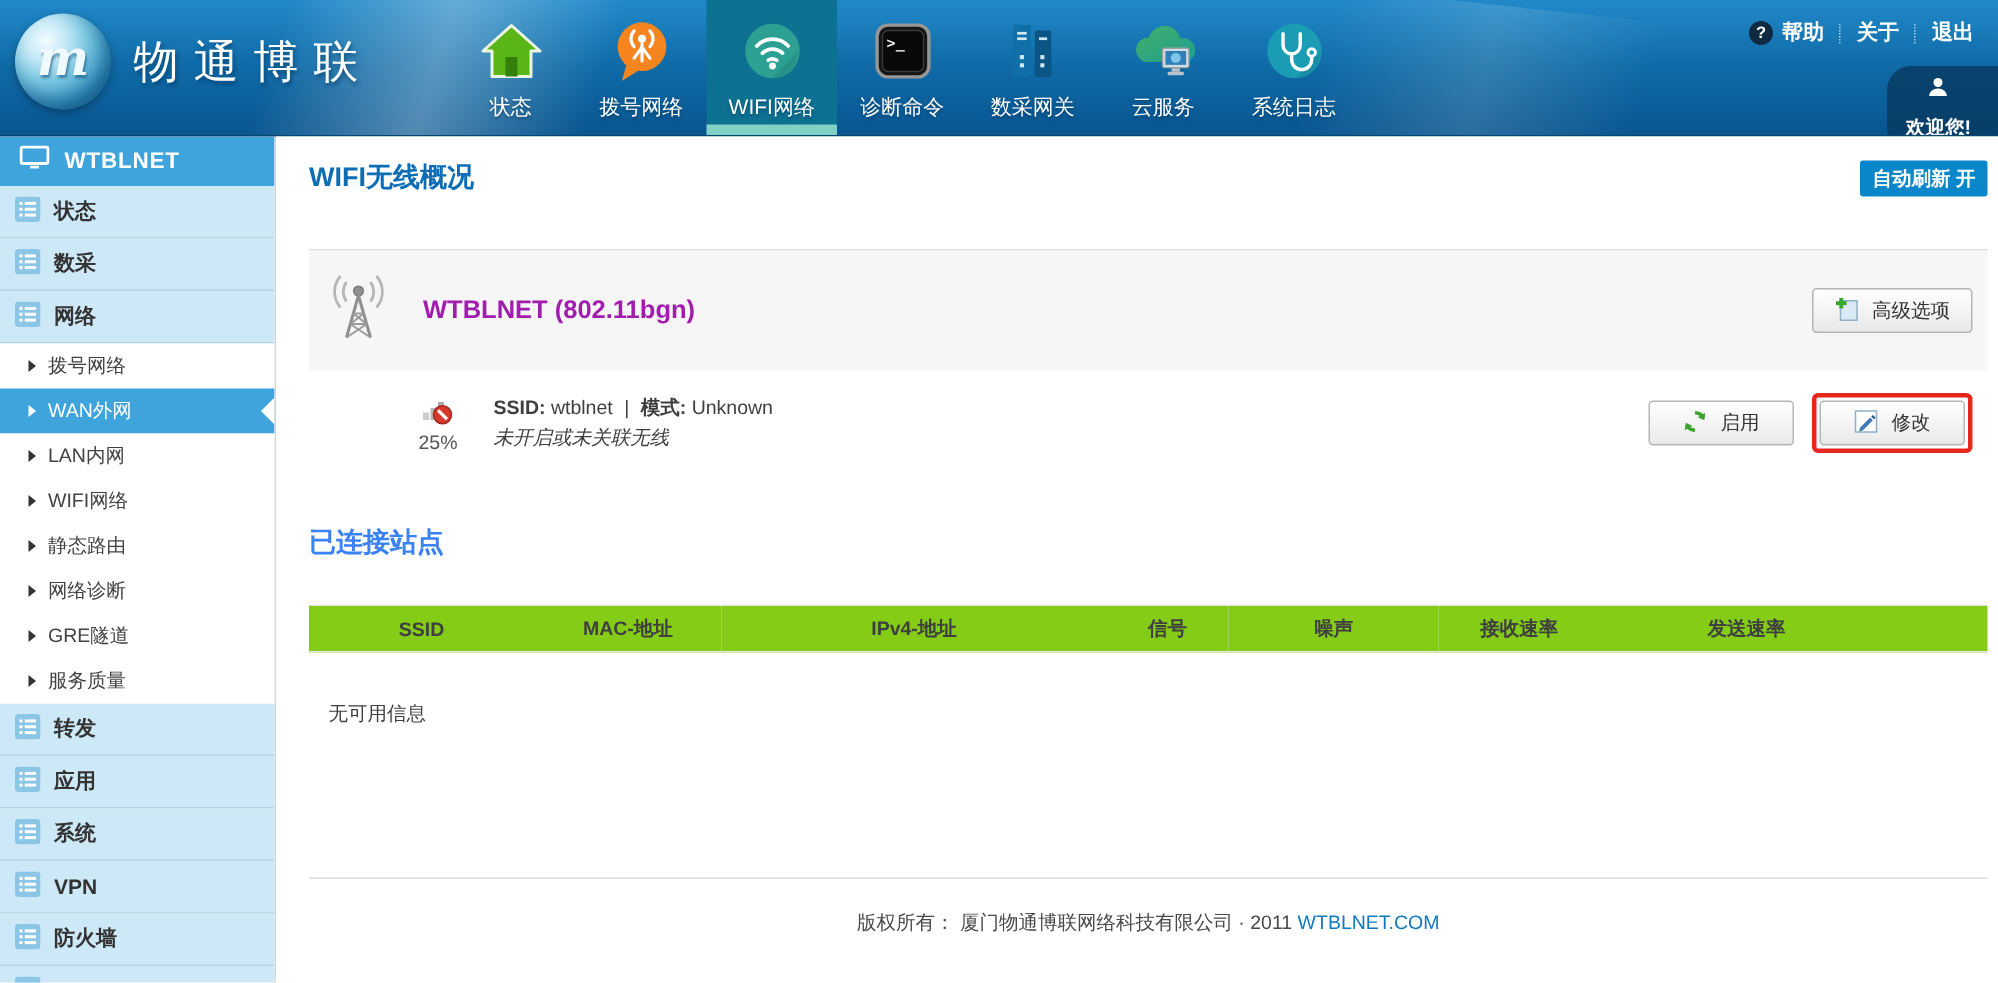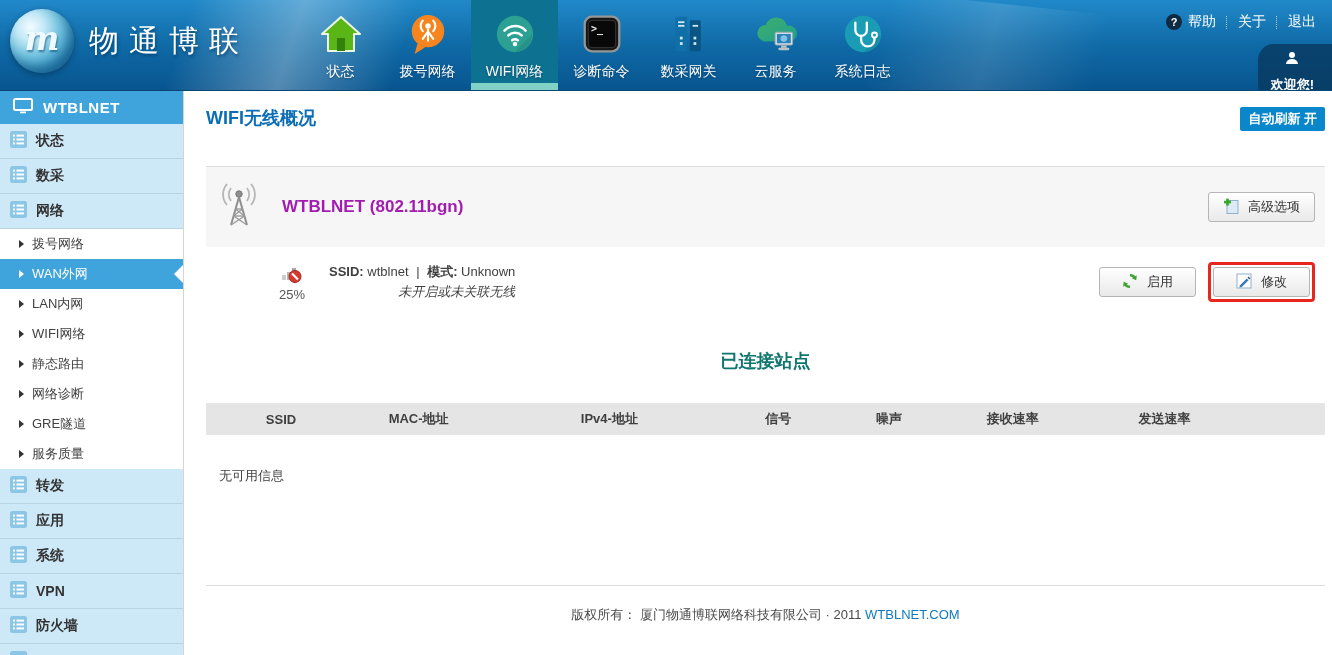--- a/index.html
+++ b/index.html
@@ -43,21 +43,21 @@
   .nav-item{
     width:87px;height:90px;box-sizing:border-box;position:relative;cursor:pointer;
     display:flex;flex-direction:column;align-items:center;justify-content:flex-end;padding-bottom:9px;
   }
   .nav-item.active{background:#0d7191;}
   .nav-item.active::after{content:"";position:absolute;left:0;right:0;bottom:0;height:7px;background:#7fd2c5;}
   .nav-icon{height:52px;display:flex;align-items:center;justify-content:center;margin-bottom:3px;}
   .nav-label{color:#fff;font-size:14px;text-shadow:0 1px 2px rgba(0,40,70,.5);white-space:nowrap;}
   
   .top-links{position:absolute;top:13px;right:16px;display:flex;align-items:center;gap:10px;z-index:4;font-size:14px;}
-  .top-links a{color:#fff;text-decoration:none;font-weight:normal;cursor:pointer;}
+  .top-links a{color:#fff;text-decoration:none;font-weight:bold;cursor:pointer;}
   .help-badge{
     width:16px;height:16px;border-radius:50%;background:#0f2b44;color:#fff;font-size:11px;font-weight:bold;
     display:inline-flex;align-items:center;justify-content:center;margin-right:-4px;
   }
   .tl-sep{width:1px;height:13px;border-left:1px dotted rgba(255,255,255,.65);}
   .welcome{
     position:absolute;top:44px;right:0;z-index:4;background:rgba(8,56,94,.78);
     border-radius:16px 0 0 16px;padding:7px 18px 7px 13px;display:flex;align-items:center;gap:8px;
     color:#fff;font-size:13px;font-weight:bold;cursor:pointer;flex-direction:column;
   }
@@ -96,27 +96,27 @@
     display:inline-flex;align-items:center;justify-content:center;gap:9px;height:30px;min-width:97px;
     box-sizing:border-box;padding:12px 14px;background:linear-gradient(#ffffff,#e9e9e9);
     border:1px solid #b5b5b5;border-radius:3px;font-size:13px;color:#333;cursor:pointer;white-space:nowrap;
   }
   .advanced-wrap{margin-left:auto;}
   .ssid-row{display:flex;align-items:center;padding:8px 10px 8px 0;min-height:54px;}
   .sig-col{margin-left:62px;width:48px;text-align:center;font-size:13px;color:#555;line-height:15px;}
   .ssid-info{margin-left:13px;font-size:13px;color:#3f3f3f;line-height:20px;}
   .ssid-info b{font-weight:bold;}
   .ssid-info .sp{margin:0 4px;}
-  .status-line{font-style:italic;text-align:right;}
+  .status-line{font-style:italic;}
   .btn-group{margin-left:auto;display:flex;align-items:center;}
   .red-box{border:3px solid #e7261e;border-radius:4px;padding:2px;margin-left:12px;display:inline-flex;}
-  .section-title{font-size:18px;font-weight:bold;color:#0f766e;margin:32px 0 0 0;text-align:center;}
+  .section-title{font-size:18px;font-weight:bold;color:#3b82f6;margin:32px 0 0 0;}
   table.stations{width:100%;border-collapse:collapse;margin-top:30px;}
   table.stations th{
-    background:#e5e5e5;border-top:1px solid #e6e6e6;border-bottom:1px solid #e6e6e6;
+    background:#84cc16;border-top:1px solid #e6e6e6;border-bottom:1px solid #e6e6e6;
     height:30px;font-size:13px;color:#3f3f3f;text-align:center;font-weight:bold;padding:0;
   }
   .empty-text{font-size:13px;color:#3f3f3f;margin:32px 0 0 13px;}
   .bottom-rule{border-top:1px solid #dddddd;margin-top:100px;}
   .footer{text-align:center;padding-top:20px;font-size:13px;color:#4a4a4a;}
   .footer a{color:#0f7ac0;text-decoration:none;cursor:pointer;}
 </style>
 </head>
 <body>
 

